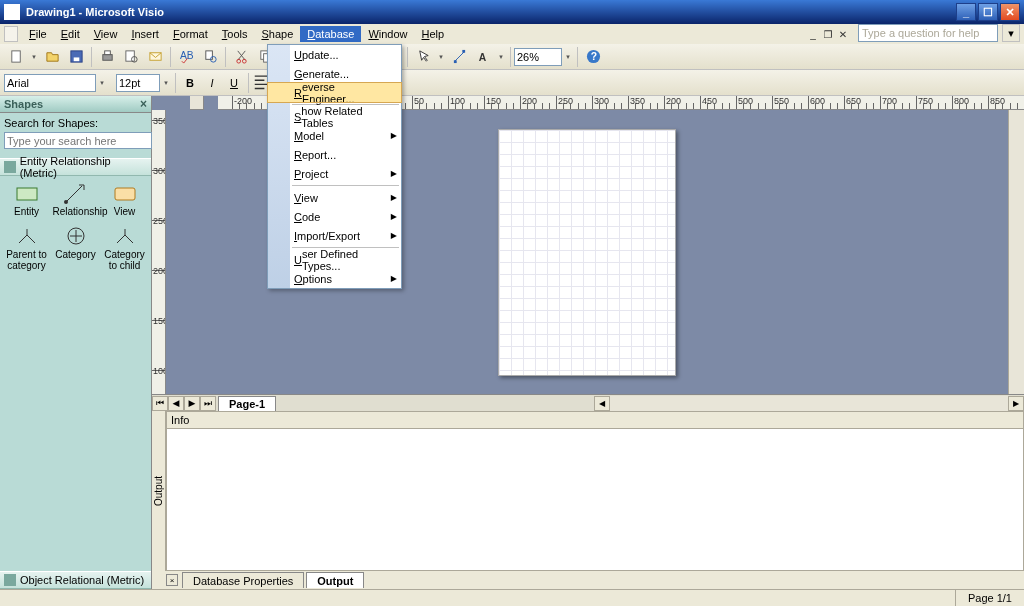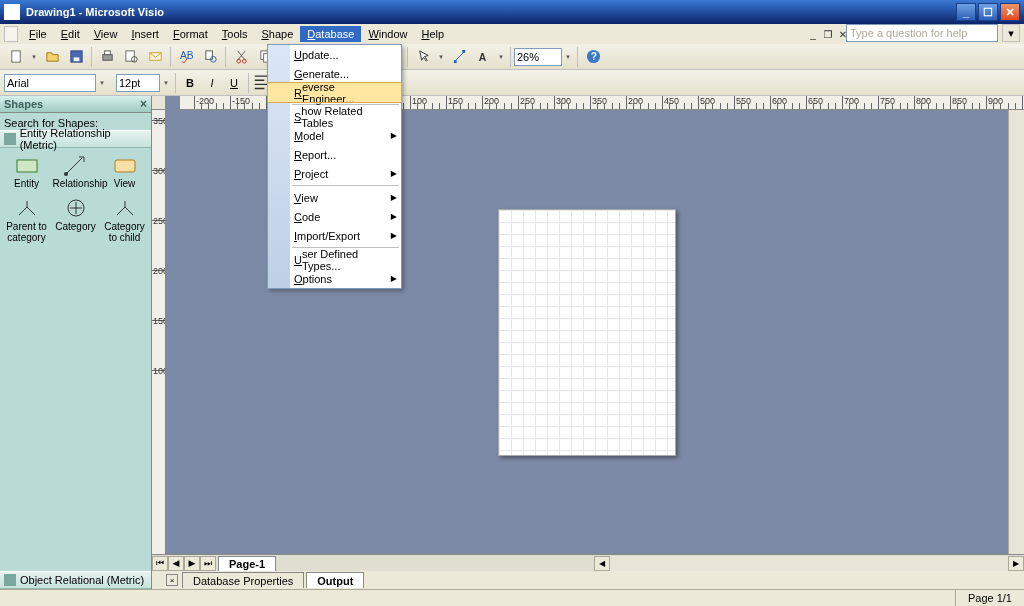--- a/index.html
+++ b/index.html
@@ -9,21 +9,21 @@
 .title-text { flex:1; font-weight:bold; }
 .win-btns { display:flex; gap:2px; }
 .win-btn { width:20px; height:18px; border:1px solid #1d3f8a; display:flex; align-items:center; justify-content:center; color:#fff; font-weight:bold; cursor:pointer; }
 .win-btn.min,.win-btn.max { background:linear-gradient(#6fa1e6,#2d5fb6); }
 .win-btn.close { background:linear-gradient(#f0956a,#e24a21); }
 .menubar { height:20px; background:#ece9d8; display:flex; align-items:center; padding-left:22px; position:relative; }
 .menubar .gripper { position:absolute; left:4px; top:2px; width:14px; height:16px; border:1px solid #c0c0c0; background:#f5f3eb; }
 .menu-item { padding:2px 7px; cursor:default; position:relative; }
 .menu-item u { text-decoration:underline; }
 .menu-item.open { background:#316ac5; color:#fff; }
-.help-box { position:absolute; right:26px; top:0; width:152px; height:18px; border:1px solid #7f9db9; background:#fff; color:#aca899; padding:1px 3px; display:flex; align-items:center; }
+.help-box { position:absolute; right:26px; top:0; width:140px; height:18px; border:1px solid #7f9db9; background:#fff; color:#aca899; padding:1px 3px; display:flex; align-items:center; }
 .help-dd { position:absolute; right:4px; top:0; width:18px; height:18px; border:1px solid #c0c0c0; background:#ece9d8; display:flex; align-items:center; justify-content:center; }
 .ctrl-box { position:absolute; right:0; top:0; display:flex; height:20px; align-items:center; padding-right:4px; }
 .ctrl-box span { width:14px; height:14px; margin-left:1px; color:#333; font-size:10px; display:flex; align-items:center; justify-content:center; cursor:pointer; }
 .toolbar { height:26px; background:linear-gradient(#f4f2e8,#e4e0cc); display:flex; align-items:center; padding:0 4px; border-bottom:1px solid #c0c0c0; position:relative; }
 .tb-btn { width:22px; height:22px; margin:0 1px; display:flex; align-items:center; justify-content:center; border:1px solid transparent; cursor:pointer; }
 .tb-sep { width:1px; height:20px; background:#c0c0c0; margin:0 3px; }
 .tb-btn svg { width:15px; height:15px; }
 .tb-dd { width:12px; height:22px; display:flex; align-items:center; justify-content:center; font-size:7px; color:#555; cursor:pointer; }
 .zoom { width:48px; height:18px; border:1px solid #7f9db9; background:#fff; padding:0 2px; display:flex; align-items:center; }
 .fmtbar { height:26px; background:linear-gradient(#f4f2e8,#e4e0cc); border-bottom:1px solid #c0c0c0; display:flex; align-items:center; padding:0 4px; }
@@ -291,20 +291,25 @@
 </div>
 
 <div class="main">
 
   <div class="shapes-panel">
     <div class="shapes-hdr">
       <span>Shapes</span>
       <span class="x">×</span>
     </div>
     <div class="search-lbl">Search for Shapes:</div>
+    <div class="search-row">
+      <input placeholder="Type your search here" style="">
+      <div class="tb-dd">▾</div>
+      <div class="go-btn">→</div>
+    </div>
     <div class="stencil-bar">
       <div class="si"></div>
       <span>Entity Relationship (Metric)</span>
     </div>
     <div class="stencil-body" id="stencil-body">
         <div class="shape-row">
           <div class="shape-cell">
             <div class="ico"><svg viewBox="0 0 28 22">
                 <rect x="4" y="6" width="20" height="12" fill="#cde9c3" stroke="#3a7a2f"></rect>
               </svg></div>
@@ -347,21 +352,21 @@
           </div>
         </div>
       </div>
     <div class="stencil-bar bottom">
       <div class="si"></div>
       <span>Object Relational (Metric)</span>
     </div>
   </div>
 
   <div class="canvas-area">
-    <div style="display:flex;">
+    <div style="display:flex;padding-left:38px;">
       <div style="width:14px;height:14px;background:#e8e5d8;border-right:1px solid #888;border-bottom:1px solid #888;"></div>
       <div class="ruler-h" id="ruler-h" style="flex:1;">
           <div class="tick major" style="left: 14px;"></div>
           <div class="num" style="left: 16px;">-200</div>
           <div class="tick" style="left: 21.2px;"></div>
           <div class="tick" style="left: 28.4px;"></div>
           <div class="tick" style="left: 35.6px;"></div>
           <div class="tick" style="left: 42.8px;"></div>
           <div class="tick major" style="left: 50px;"></div>
           <div class="num" style="left: 52px;">-150</div>
@@ -523,20 +528,29 @@
       <div class="nav-btn">◀</div>
       <div class="nav-btn">▶</div>
       <div class="nav-btn">⏭</div>
       <div class="sheet-tab">Page-1</div>
       <div style="flex:1;"></div>
       <div class="sb-btn">◀</div>
       <div class="sb-track" style="flex:0 0 398px;"></div>
       <div class="sb-btn">▶</div>
     </div>
 
+    <div class="out-panel">
+      <div class="out-side">
+          <span>Output</span>
+        </div>
+      <div class="out-body">
+        <div class="info-row">Info</div>
+        <div class="out-text"></div>
+      </div>
+    </div>
     <div class="out-tabs">
       <div style="width:12px;height:12px;background:#ece9d8;border:1px solid #888;margin-right:4px;cursor:pointer;font-size:8px;display:flex;align-items:center;justify-content:center;">×</div>
       <div class="out-tab">Database Properties</div>
       <div class="out-tab active">Output</div>
     </div>
   </div>
 </div>
 
 <div class="statusbar">
   <div class="status-right">Page 1/1</div>

